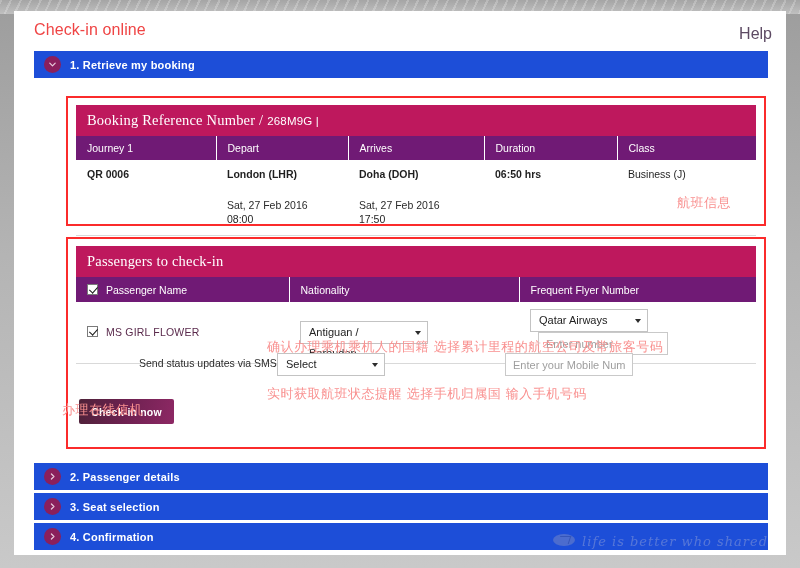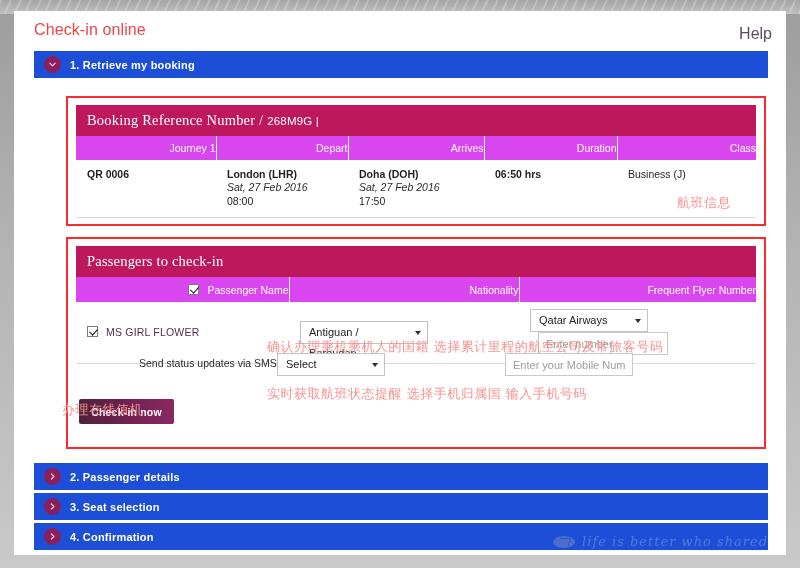--- a/index.html
+++ b/index.html
@@ -125,41 +125,41 @@
     letter-spacing: .2px;
   }
   .panel-title .ref {
     font-size: 11.5px;
     font-family: "Liberation Sans", sans-serif;
   }
 
   table { border-collapse: collapse; width: 100%; }
 
   thead th {
-    background: #d946ef;
+    background: #701a75;
     color: #ffffff;
     font-size: 10.5px;
     font-weight: normal;
-    text-align: right;
+    text-align: left;
     padding: 6px 0 6px 11px;
     border-right: 1px solid #ffffff;
     height: 24px;
   }
   thead th:last-child { border-right: none; }
 
   tbody td {
     background: #ffffff;
     font-size: 10.5px;
     color: #1f1f1f;
     padding: 8px 0 10px 11px;
     vertical-align: top;
     border-bottom: 1px solid #d9d9d9;
   }
   td .b { font-weight: bold; display: block; }
-  td .sub { display: block; color: #2b2b2b; margin-top: 1px; line-height: 1.33; font-style: italic; }
+  td .sub { display: block; color: #2b2b2b; margin-top: 19px; line-height: 1.33; }
   td.cls { font-weight: normal; }
 
   
   .pax-head th { height: 25px; }
   .pax-row td {
     padding: 7px 0 8px 11px;
     border-bottom: 1px solid #d9d9d9;
     vertical-align: middle;
     height: 38px;
   }
@@ -266,21 +266,21 @@
 
   
   .acc-bottom-wrap { position: absolute; left: 0; top: 452px; width: 100%; }
 
   
   .watermark {
     position: absolute;
     right: 18px;
     bottom: 6px;
     display: flex;
-    align-items: center;
+    align-items: flex-start;
     gap: 7px;
     opacity: .30;
     pointer-events: none;
   }
   .watermark .wm-text {
     font-family: "DejaVu Serif", serif;
     font-style: italic;
     font-size: 13px;
     color: #d8d2d6;
     letter-spacing: 1px;

